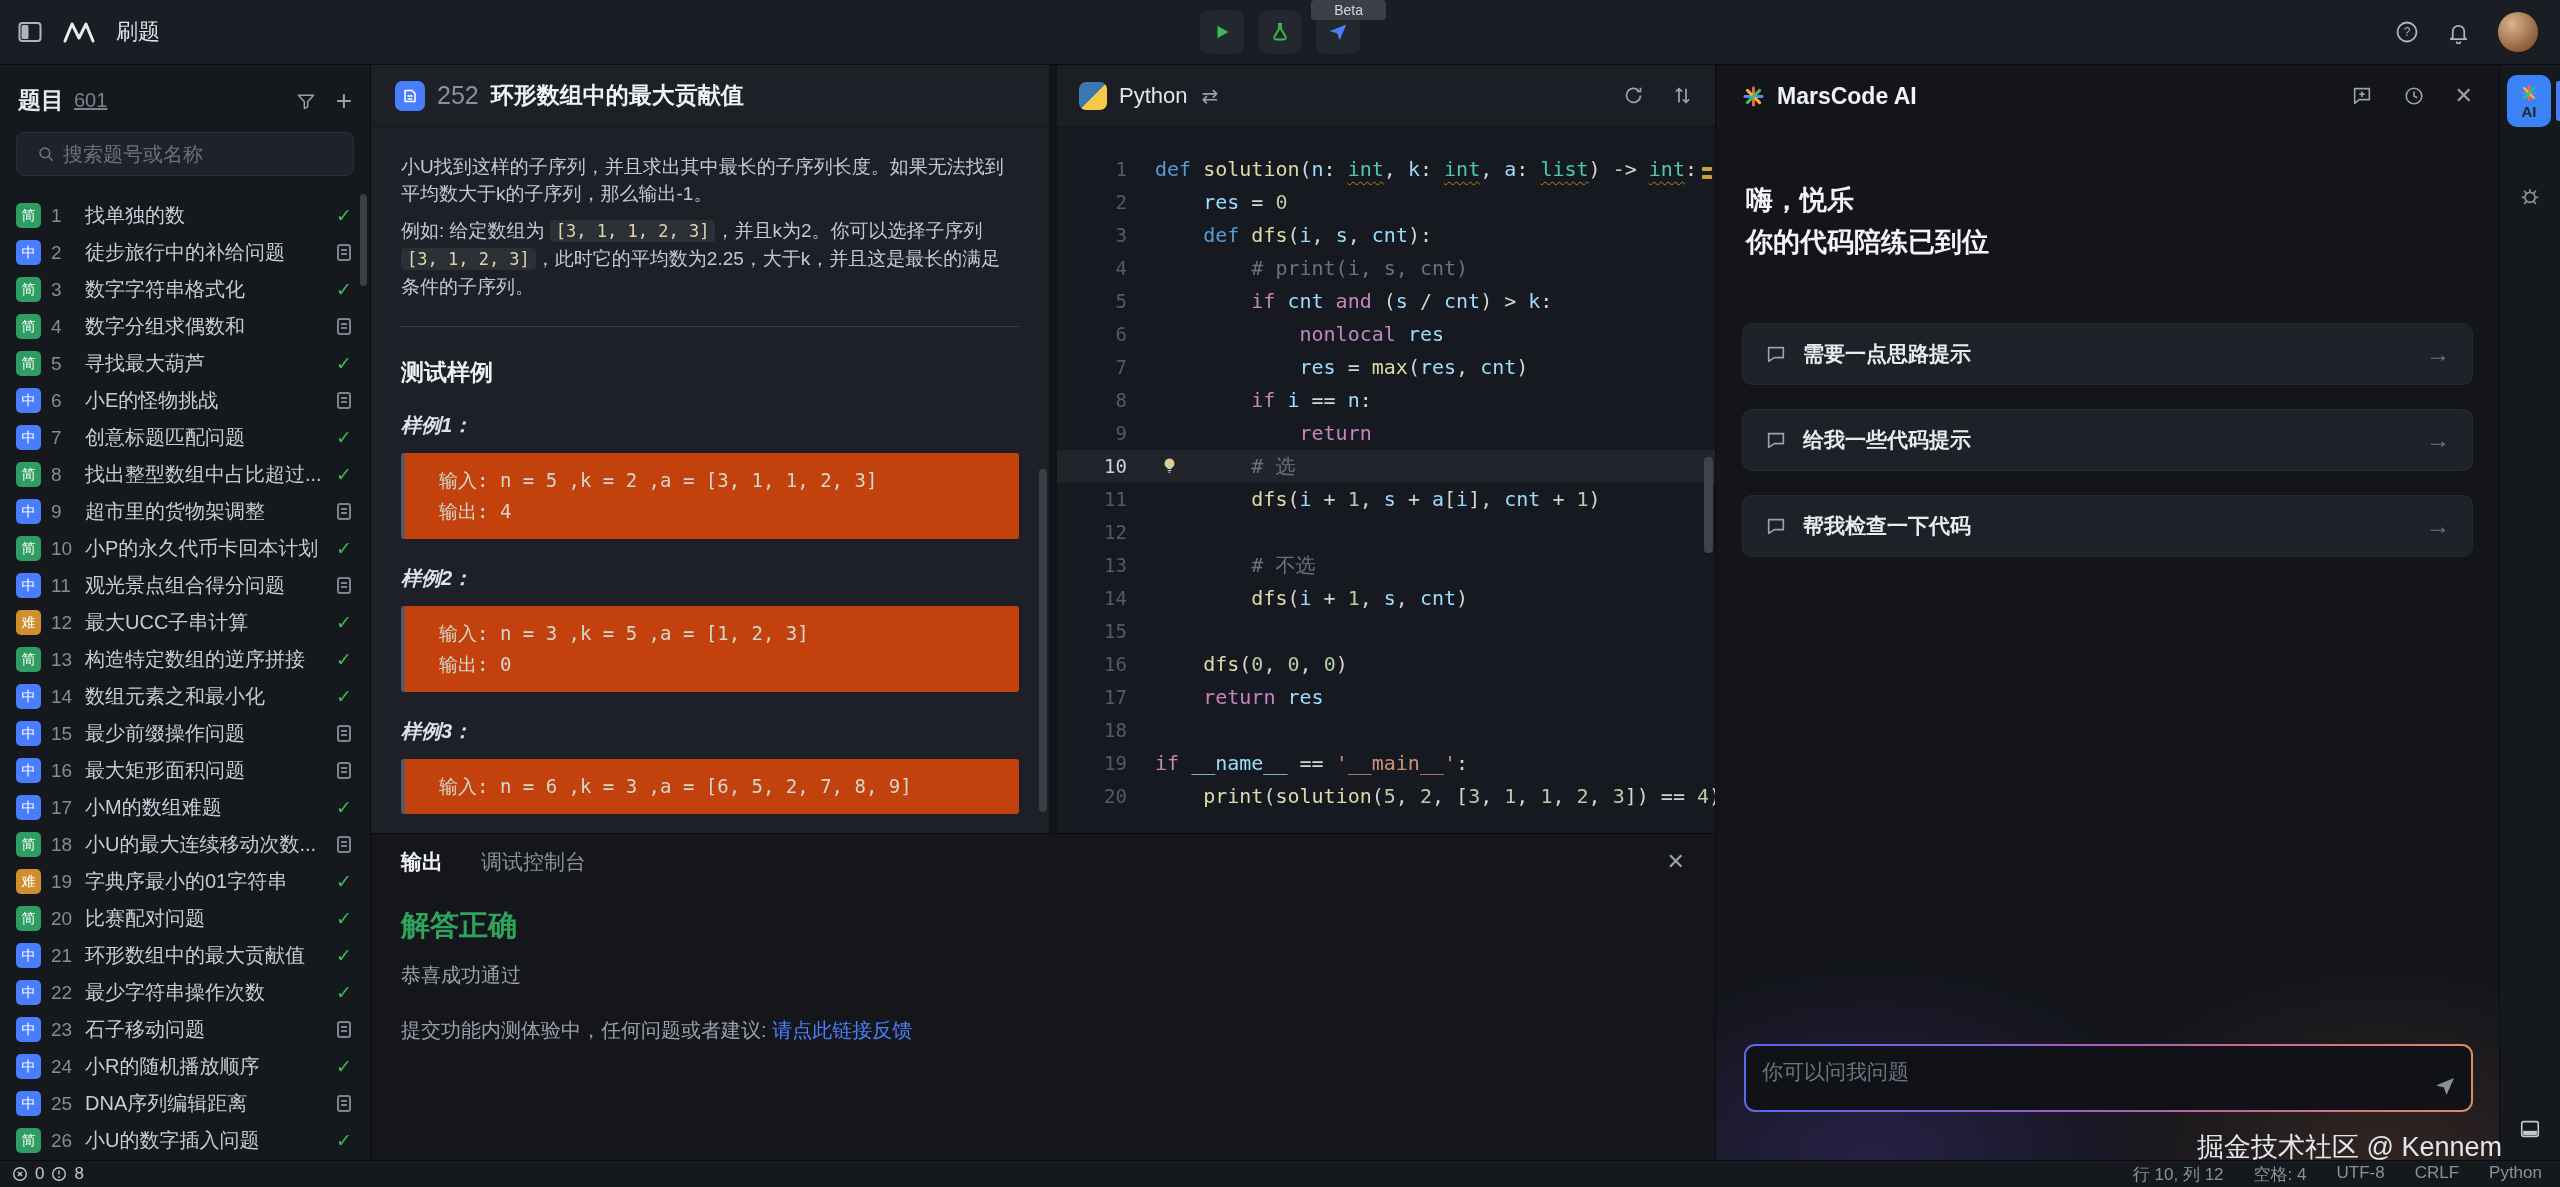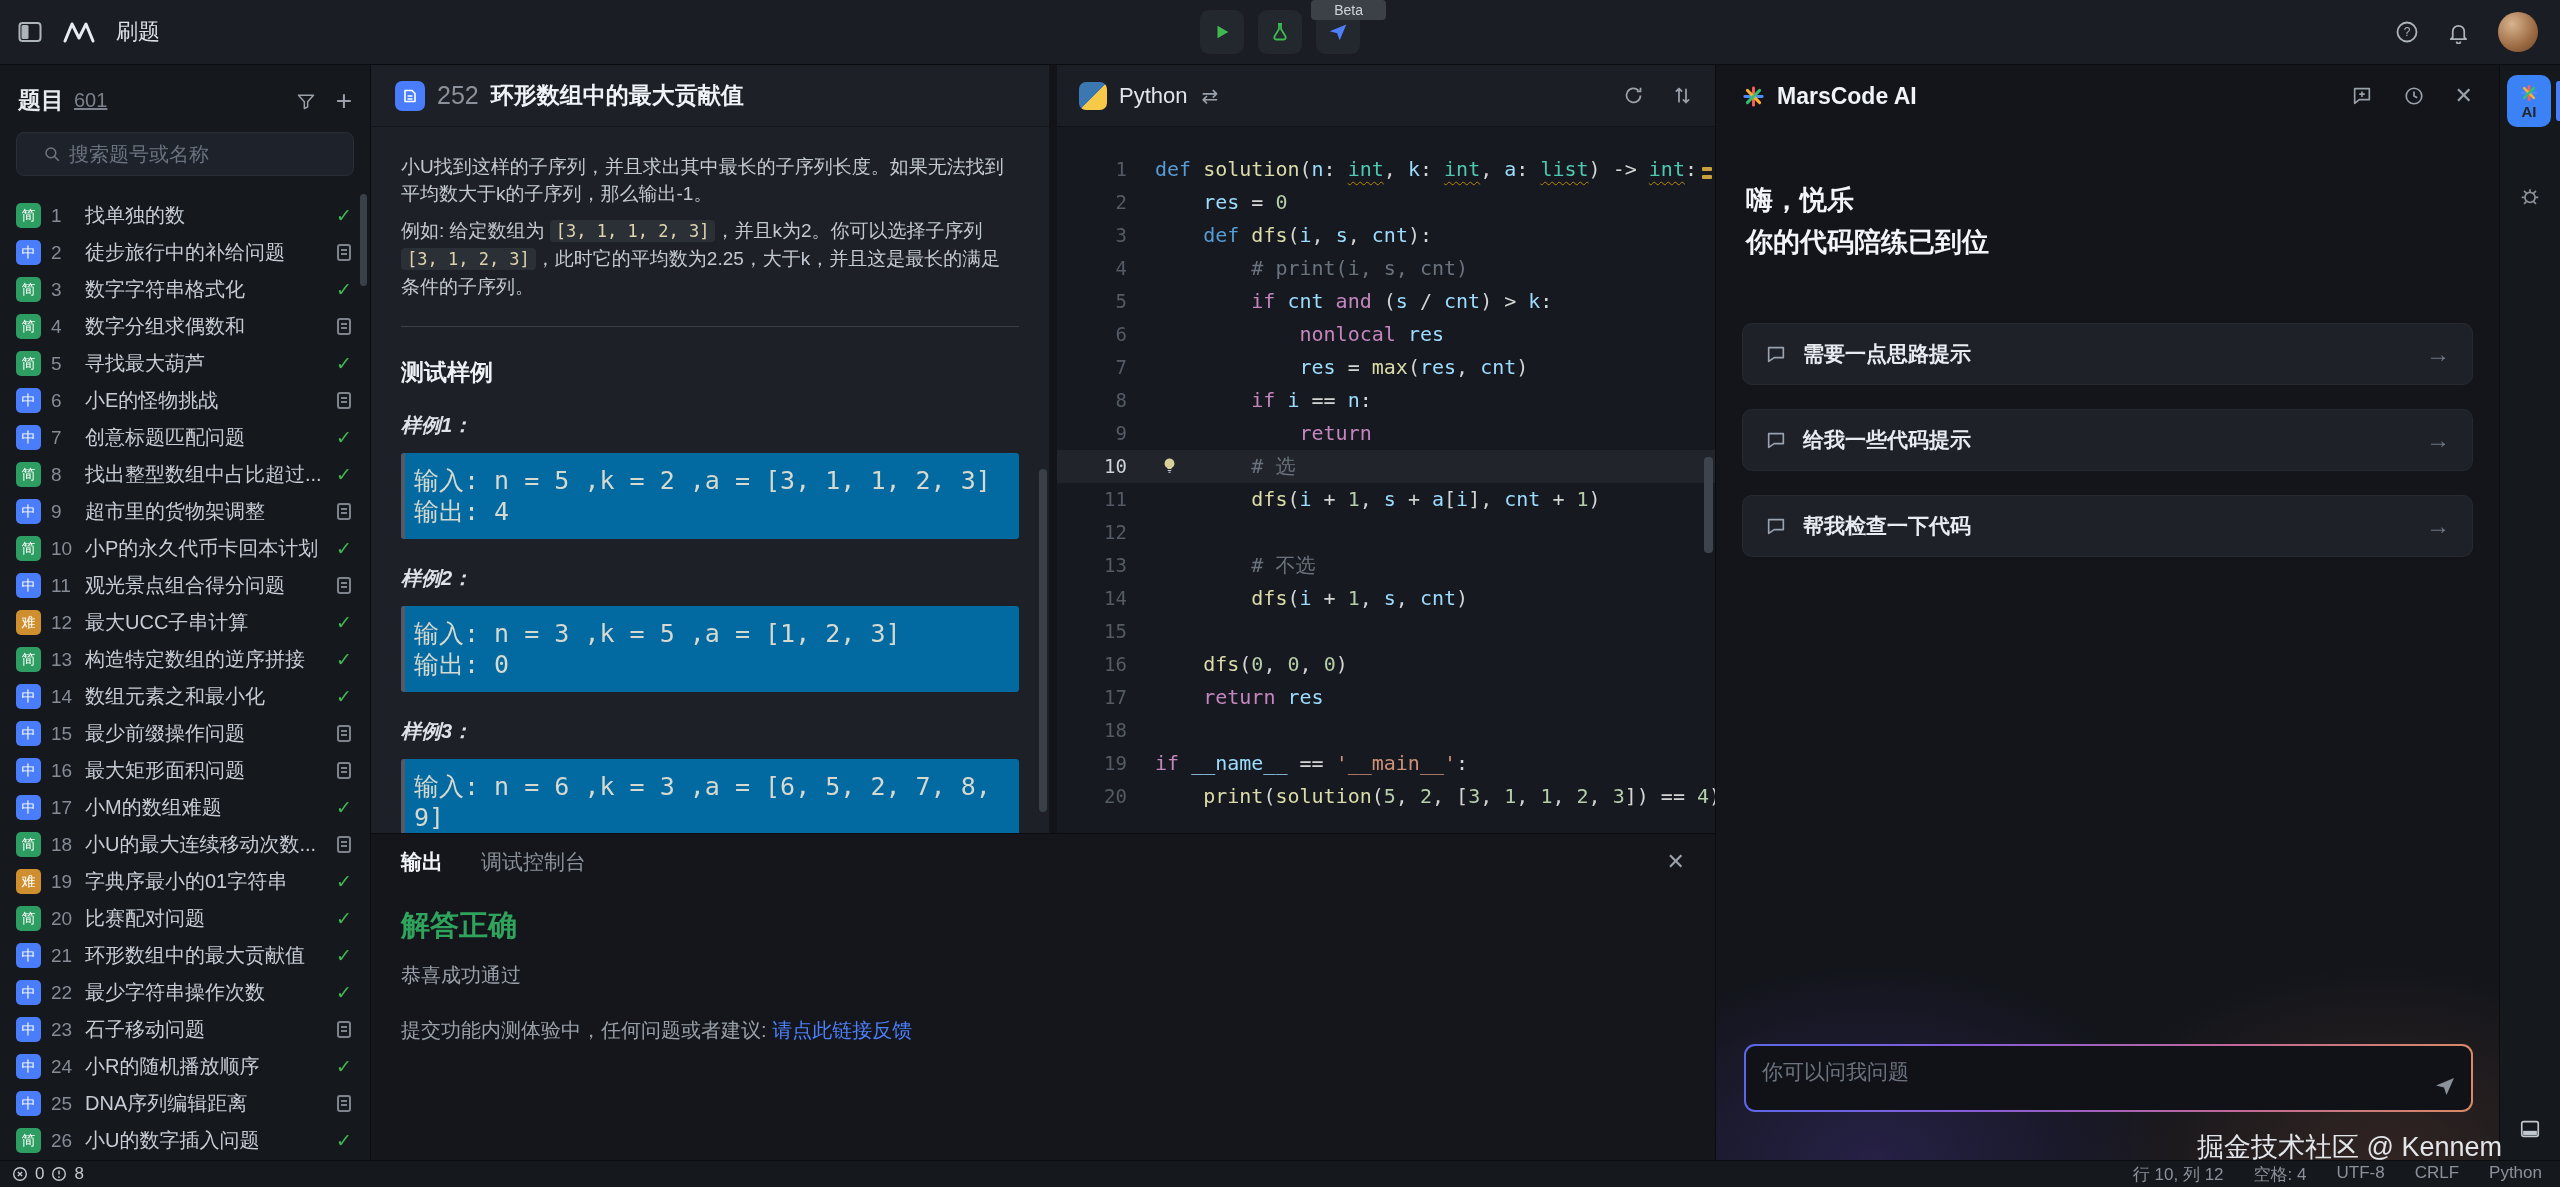--- a/index.html
+++ b/index.html
@@ -16,21 +16,21 @@
 .tb-right{margin-left:auto;display:flex;align-items:center;gap:28px;padding-right:22px;}
 .avatar{width:40px;height:40px;border-radius:50%;background:radial-gradient(circle at 35% 30%,#d8b48e,#9c6b44 60%,#6e4527);}
 
 
 .sidebar{position:absolute;top:65px;left:0;width:371px;bottom:27px;background:#15181d;border-right:1px solid #0a0c0f;overflow:hidden;}
 .sb-head{display:flex;align-items:center;padding:20px 18px 10px;}
 .sb-title{font-size:23px;font-weight:bold;color:#e7eaef;}
 .sb-count{font-size:20px;color:#7b828c;margin-left:10px;text-decoration:underline;}
 .sb-actions{margin-left:auto;display:flex;gap:20px;align-items:center;color:#9aa1aa;}
 .sb-plus{font-size:28px;line-height:1;color:#9aa1aa;cursor:pointer;}
-.searchbox{margin:6px 16px 12px;height:44px;background:#1e222a;border:1px solid #2a2f37;border-radius:8px;display:flex;align-items:center;padding:0 26px;gap:8px;}
+.searchbox{margin:6px 16px 12px;height:44px;background:#1e222a;border:1px solid #2a2f37;border-radius:8px;display:flex;align-items:center;padding:0 20px;gap:8px;}
 .searchbox input{flex:1;background:transparent;border:none;outline:none;color:#cfd4db;font-size:20px;font-family:inherit;min-width:0;}
 .searchbox input::placeholder{color:#6b7380;}
 .plist{position:absolute;top:132px;left:0;right:0;bottom:0;overflow:hidden;}
 .prow{display:flex;align-items:center;height:37px;padding:0 16px 0 16px;gap:10px;cursor:pointer;}
 .ptag{width:25px;height:25px;border-radius:5px;display:flex;align-items:center;justify-content:center;font-size:14px;color:#fff;flex:0 0 auto;}
 .ptag.easy{background:#2d9d62}.ptag.medium{background:#4a7dfc}.ptag.hard{background:#cf8f2e}
 .pnum{min-width:24px;color:#858c96;font-size:19px;flex:0 0 auto;}
 .ptitle{flex:1;font-size:20px;color:#c6ccd4;white-space:nowrap;overflow:hidden;text-overflow:ellipsis;}
 .pstat{flex:0 0 auto;display:flex;align-items:center;justify-content:center;width:20px;}
 .pstat.check{color:#3fb950;font-size:19px;font-weight:bold;}
@@ -43,21 +43,21 @@
 .p-head{height:62px;display:flex;align-items:center;gap:12px;padding:0 24px;border-bottom:1px solid #14161a;}
 .p-ico{width:30px;height:30px;border-radius:7px;background:#4a7dfc;display:flex;align-items:center;justify-content:center;flex:0 0 auto;}
 .p-id{color:#8b919a;font-size:25px;}
 .p-title{color:#f0f3f7;font-size:23px;font-weight:bold;}
 .p-body{padding:26px 30px 0;}
 .dpar{font-size:19px;line-height:27px;color:#c3c9d1;margin-bottom:10px;}
 .icode{font-family:"DejaVu Sans Mono","Liberation Mono",monospace;font-size:17px;background:#2b2f36;color:#dfd3ae;padding:1px 6px;border-radius:4px;}
 .divider{border-top:1px solid #3a3f47;margin:26px 0 0;}
 .s-heading{font-size:23px;font-weight:bold;color:#eef1f5;margin:30px 0 24px;}
 .slabel{font-size:20px;font-weight:bold;font-style:italic;color:#dde1e8;margin:0 0 14px;}
-.sbox{background:#0369a1;border-left:4px solid #545b66;border-radius:3px;padding:12px 9px;font-family:"DejaVu Sans Mono","Liberation Mono",monospace;font-size:25px;line-height:31px;color:#d6d9cf;margin-bottom:26px;}
+.sbox{background:#c2410c;border-left:4px solid #545b66;border-radius:3px;padding:12px 34px;font-family:"DejaVu Sans Mono","Liberation Mono",monospace;font-size:19px;line-height:31px;color:#d6d9cf;margin-bottom:26px;}
 .p-scroll{position:absolute;right:2px;top:404px;width:8px;height:343px;border-radius:4px;background:#3a4048;}
 
 
 .editor{position:absolute;left:1057px;top:65px;width:658px;height:768px;background:#16191f;overflow:hidden;}
 .e-head{height:62px;background:#1b1e24;border-bottom:1px solid #101216;display:flex;align-items:center;gap:12px;padding:0 22px;}
 .py-ico{width:28px;height:28px;border-radius:7px;background:linear-gradient(135deg,#3b77b0 0 50%,#f7c948 50% 100%);flex:0 0 auto;}
 .e-lang{font-size:22px;color:#e2e6eb;}
 .swap{color:#9aa1aa;font-size:20px;margin-left:2px;cursor:pointer;}
 .e-actions{margin-left:auto;display:flex;gap:28px;align-items:center;}
 .e-body{position:relative;padding-top:26px;font-family:"DejaVu Sans Mono","Liberation Mono",monospace;font-size:20px;line-height:33px;}

